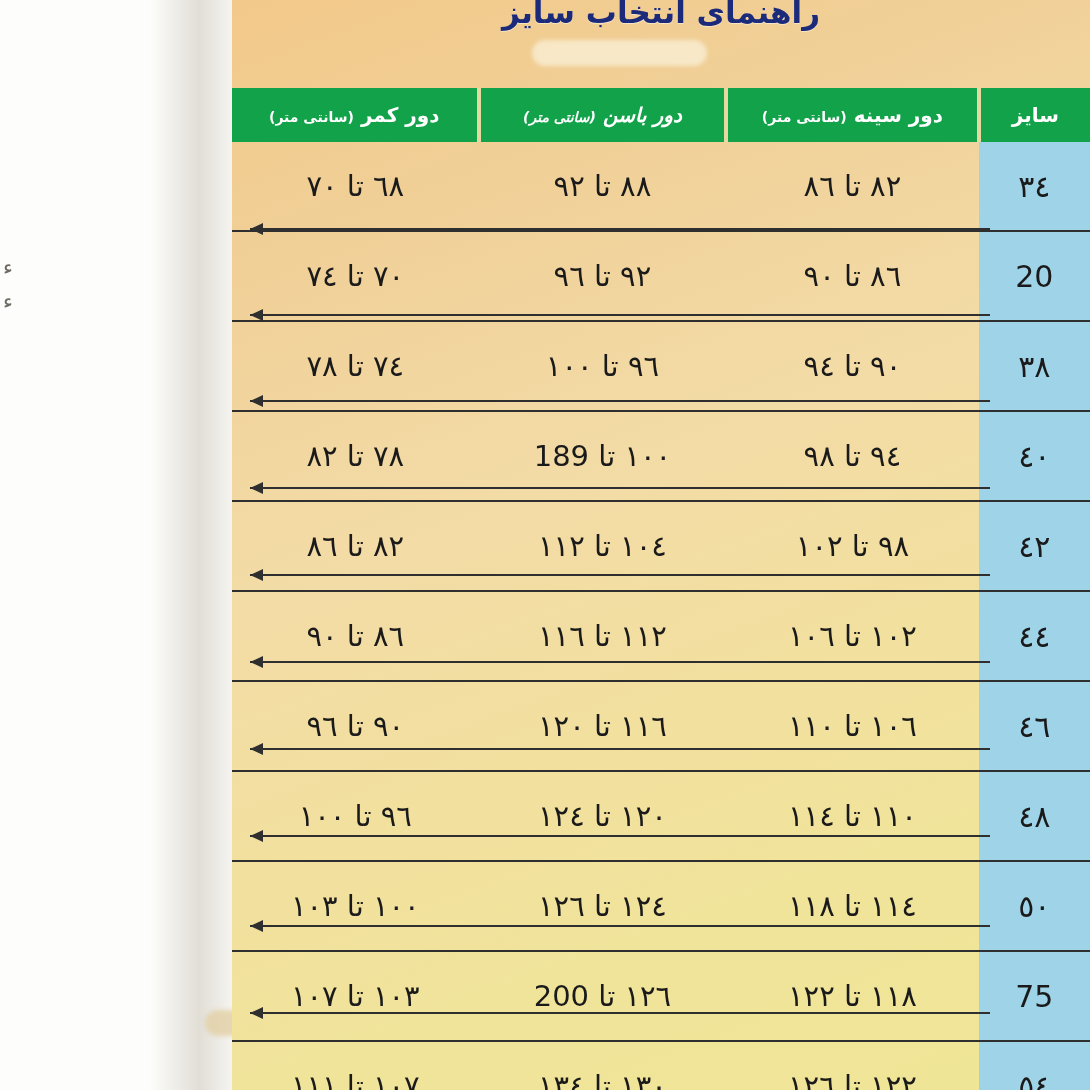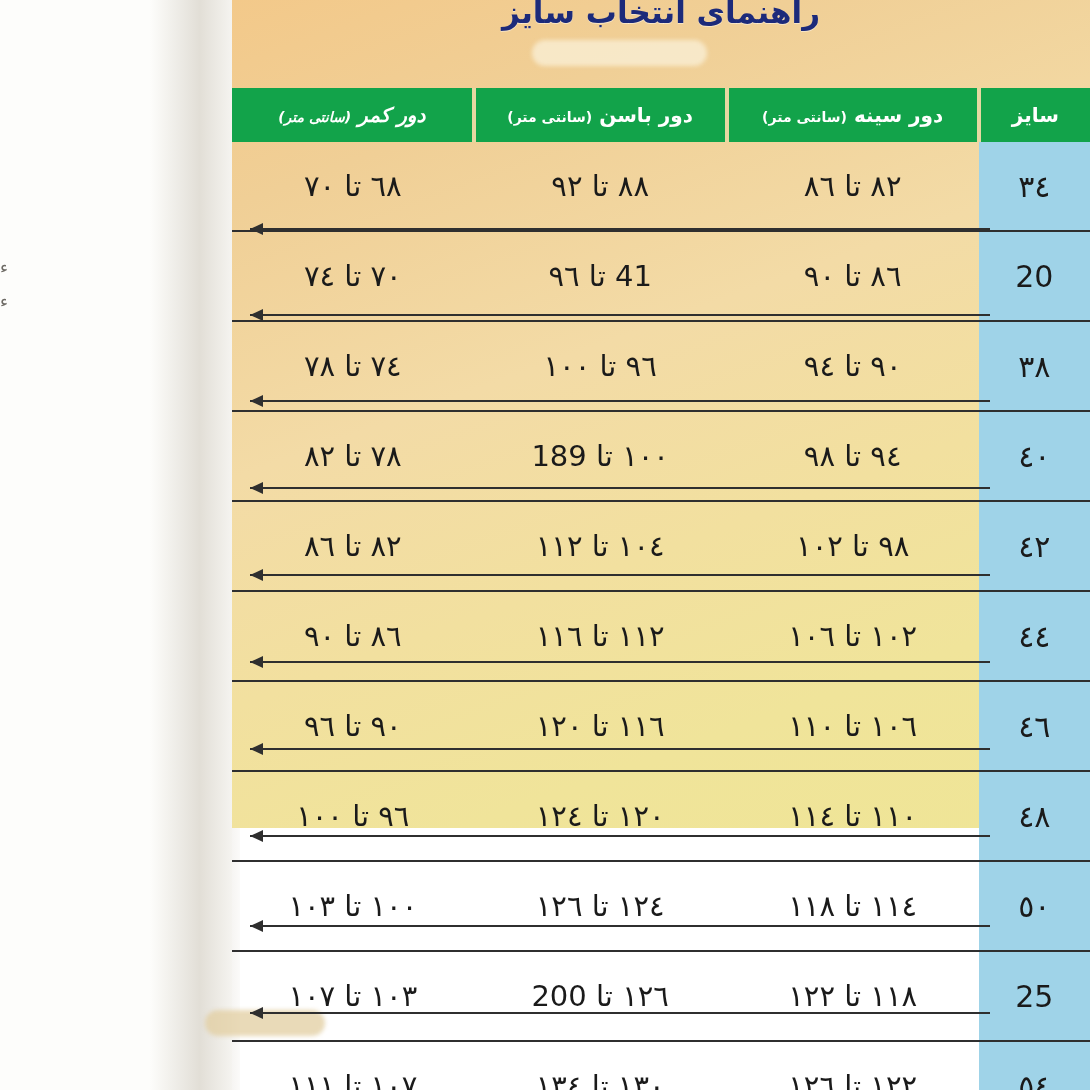--- a/index.html
+++ b/index.html
@@ -33,23 +33,23 @@
     position: absolute;
     left: 150px; top: 0;
     width: 90px; height: 1090px;
     background: linear-gradient(90deg, rgba(228,226,220,0) 0%, rgba(221,217,208,0.85) 55%, rgba(236,233,226,0.2) 100%);
   }
   .left-mark-1 {
     position: absolute;
     left: 0; top: 250px;
     width: 16px; height: 120px;
     color: #6d6a64;
-    font-size: 17px;
+    font-size: 21px;
     line-height: 34px;
-    text-align: left;
+    text-align: center;
     overflow: hidden;
   }
   .left-smudge {
     position: absolute;
     left: 205px; top: 1010px;
     width: 120px; height: 26px;
     background: rgba(226,206,160,0.75);
     border-radius: 13px;
     filter: blur(2px);
   }
@@ -59,21 +59,21 @@
     width: 175px; height: 26px;
     background: rgba(250,240,216,0.75);
     border-radius: 13px;
     filter: blur(2px);
   }
 
   
   #chart {
     position: absolute;
     left: 232px; top: 0;
-    width: 858px; height: 828px;
+    width: 858px; height: 1090px;
     background:
       linear-gradient(160deg, #f3c98a 0%, #f0cf96 18%, #f3dba6 42%, #f2e09f 62%, #f0e49a 80%, #efe596 100%);
   }
   .title {
     position: absolute;
     top: -6px;
     left: 0; right: 0;
     text-align: center;
     color: #1c2a7a;
     font-size: 31px;
@@ -117,22 +117,22 @@
     font-family: "DejaVu Sans", "Liberation Sans", sans-serif;
   }
   table.size-table td.size-col {
     background: #9fd3e8;
     font-size: 30px;
     border-bottom: 2px solid #2f2f2f;
   }
   table.size-table tr:first-child td { border-top: 0; }
   .col-size { width: 100px; }
   .col-bust { width: 240px; text-align: center; }
-  .col-hip  { width: 240px; }
-  .col-waist{ width: 238px; font-style: italic; }
+  .col-hip  { width: 240px; font-style: italic; }
+  .col-waist{ width: 238px; }
 
   
   .arrow-line {
     position: absolute;
     left: 18px;
     width: 740px;
     height: 2px;
     background: #2f2f2f;
   }
   .arrow-line:before {
@@ -181,21 +181,21 @@
       <tbody>
         <tr>
           <td class="size-col">٣٤</td>
           <td>٨٢ تا ٨٦</td>
           <td>٨٨ تا ٩٢</td>
           <td>٦٨ تا ٧٠</td>
         </tr>
         <tr>
           <td class="size-col">20</td>
           <td>٨٦ تا ٩٠</td>
-          <td>41 تا ٩٦</td>
+          <td>٩٢ تا ٩٦</td>
           <td>٧٠ تا ٧٤</td>
         </tr>
         <tr>
           <td class="size-col">٣٨</td>
           <td>٩٠ تا ٩٤</td>
           <td>٩٦ تا ١٠٠</td>
           <td>٧٤ تا ٧٨</td>
         </tr>
         <tr>
           <td class="size-col">٤٠</td>
@@ -227,21 +227,21 @@
           <td>١٢٠ تا ١٢٤</td>
           <td>٩٦ تا ١٠٠</td>
         </tr>
         <tr>
           <td class="size-col">٥٠</td>
           <td>١١٤ تا ١١٨</td>
           <td>١٢٤ تا ١٢٦</td>
           <td>١٠٠ تا ١٠٣</td>
         </tr>
         <tr>
-          <td class="size-col">25</td>
+          <td class="size-col">75</td>
           <td>١١٨ تا ١٢٢</td>
           <td>١٢٦ تا 200</td>
           <td>١٠٣ تا ١٠٧</td>
         </tr>
         <tr>
           <td class="size-col">٥٤</td>
           <td>١٢٢ تا ١٢٦</td>
           <td>١٣٠ تا ١٣٤</td>
           <td>١٠٧ تا ١١١</td>
         </tr>

